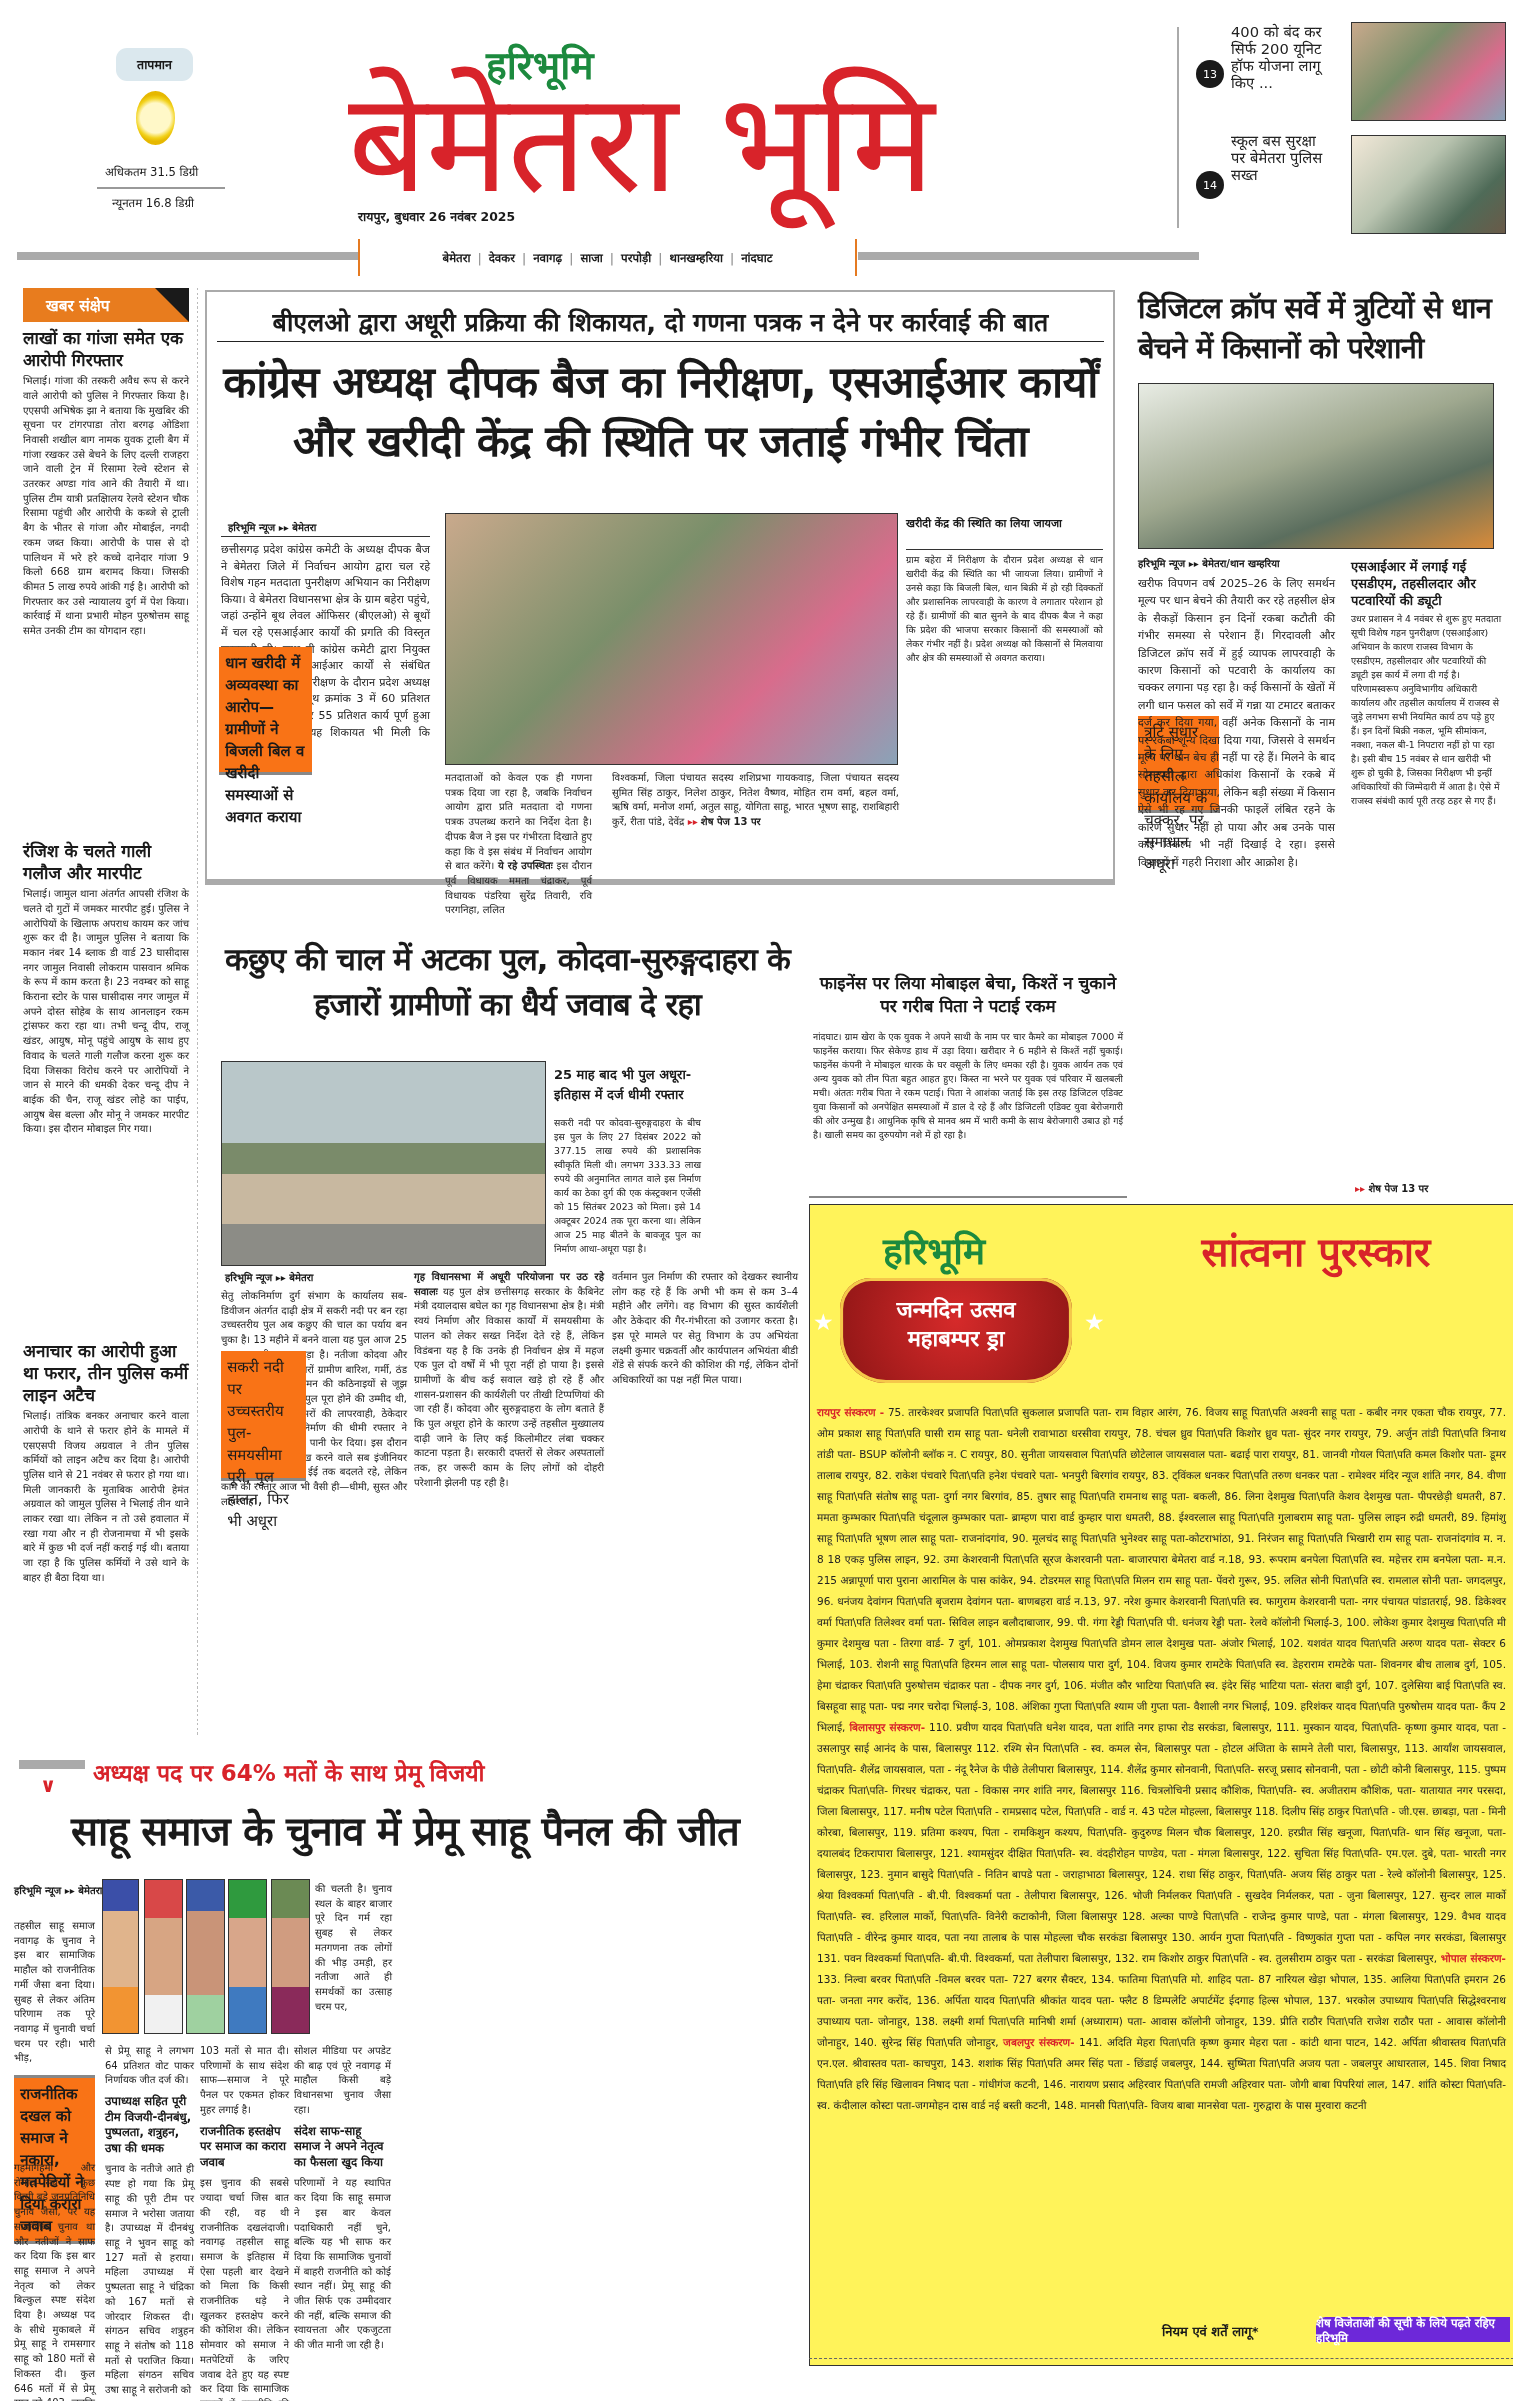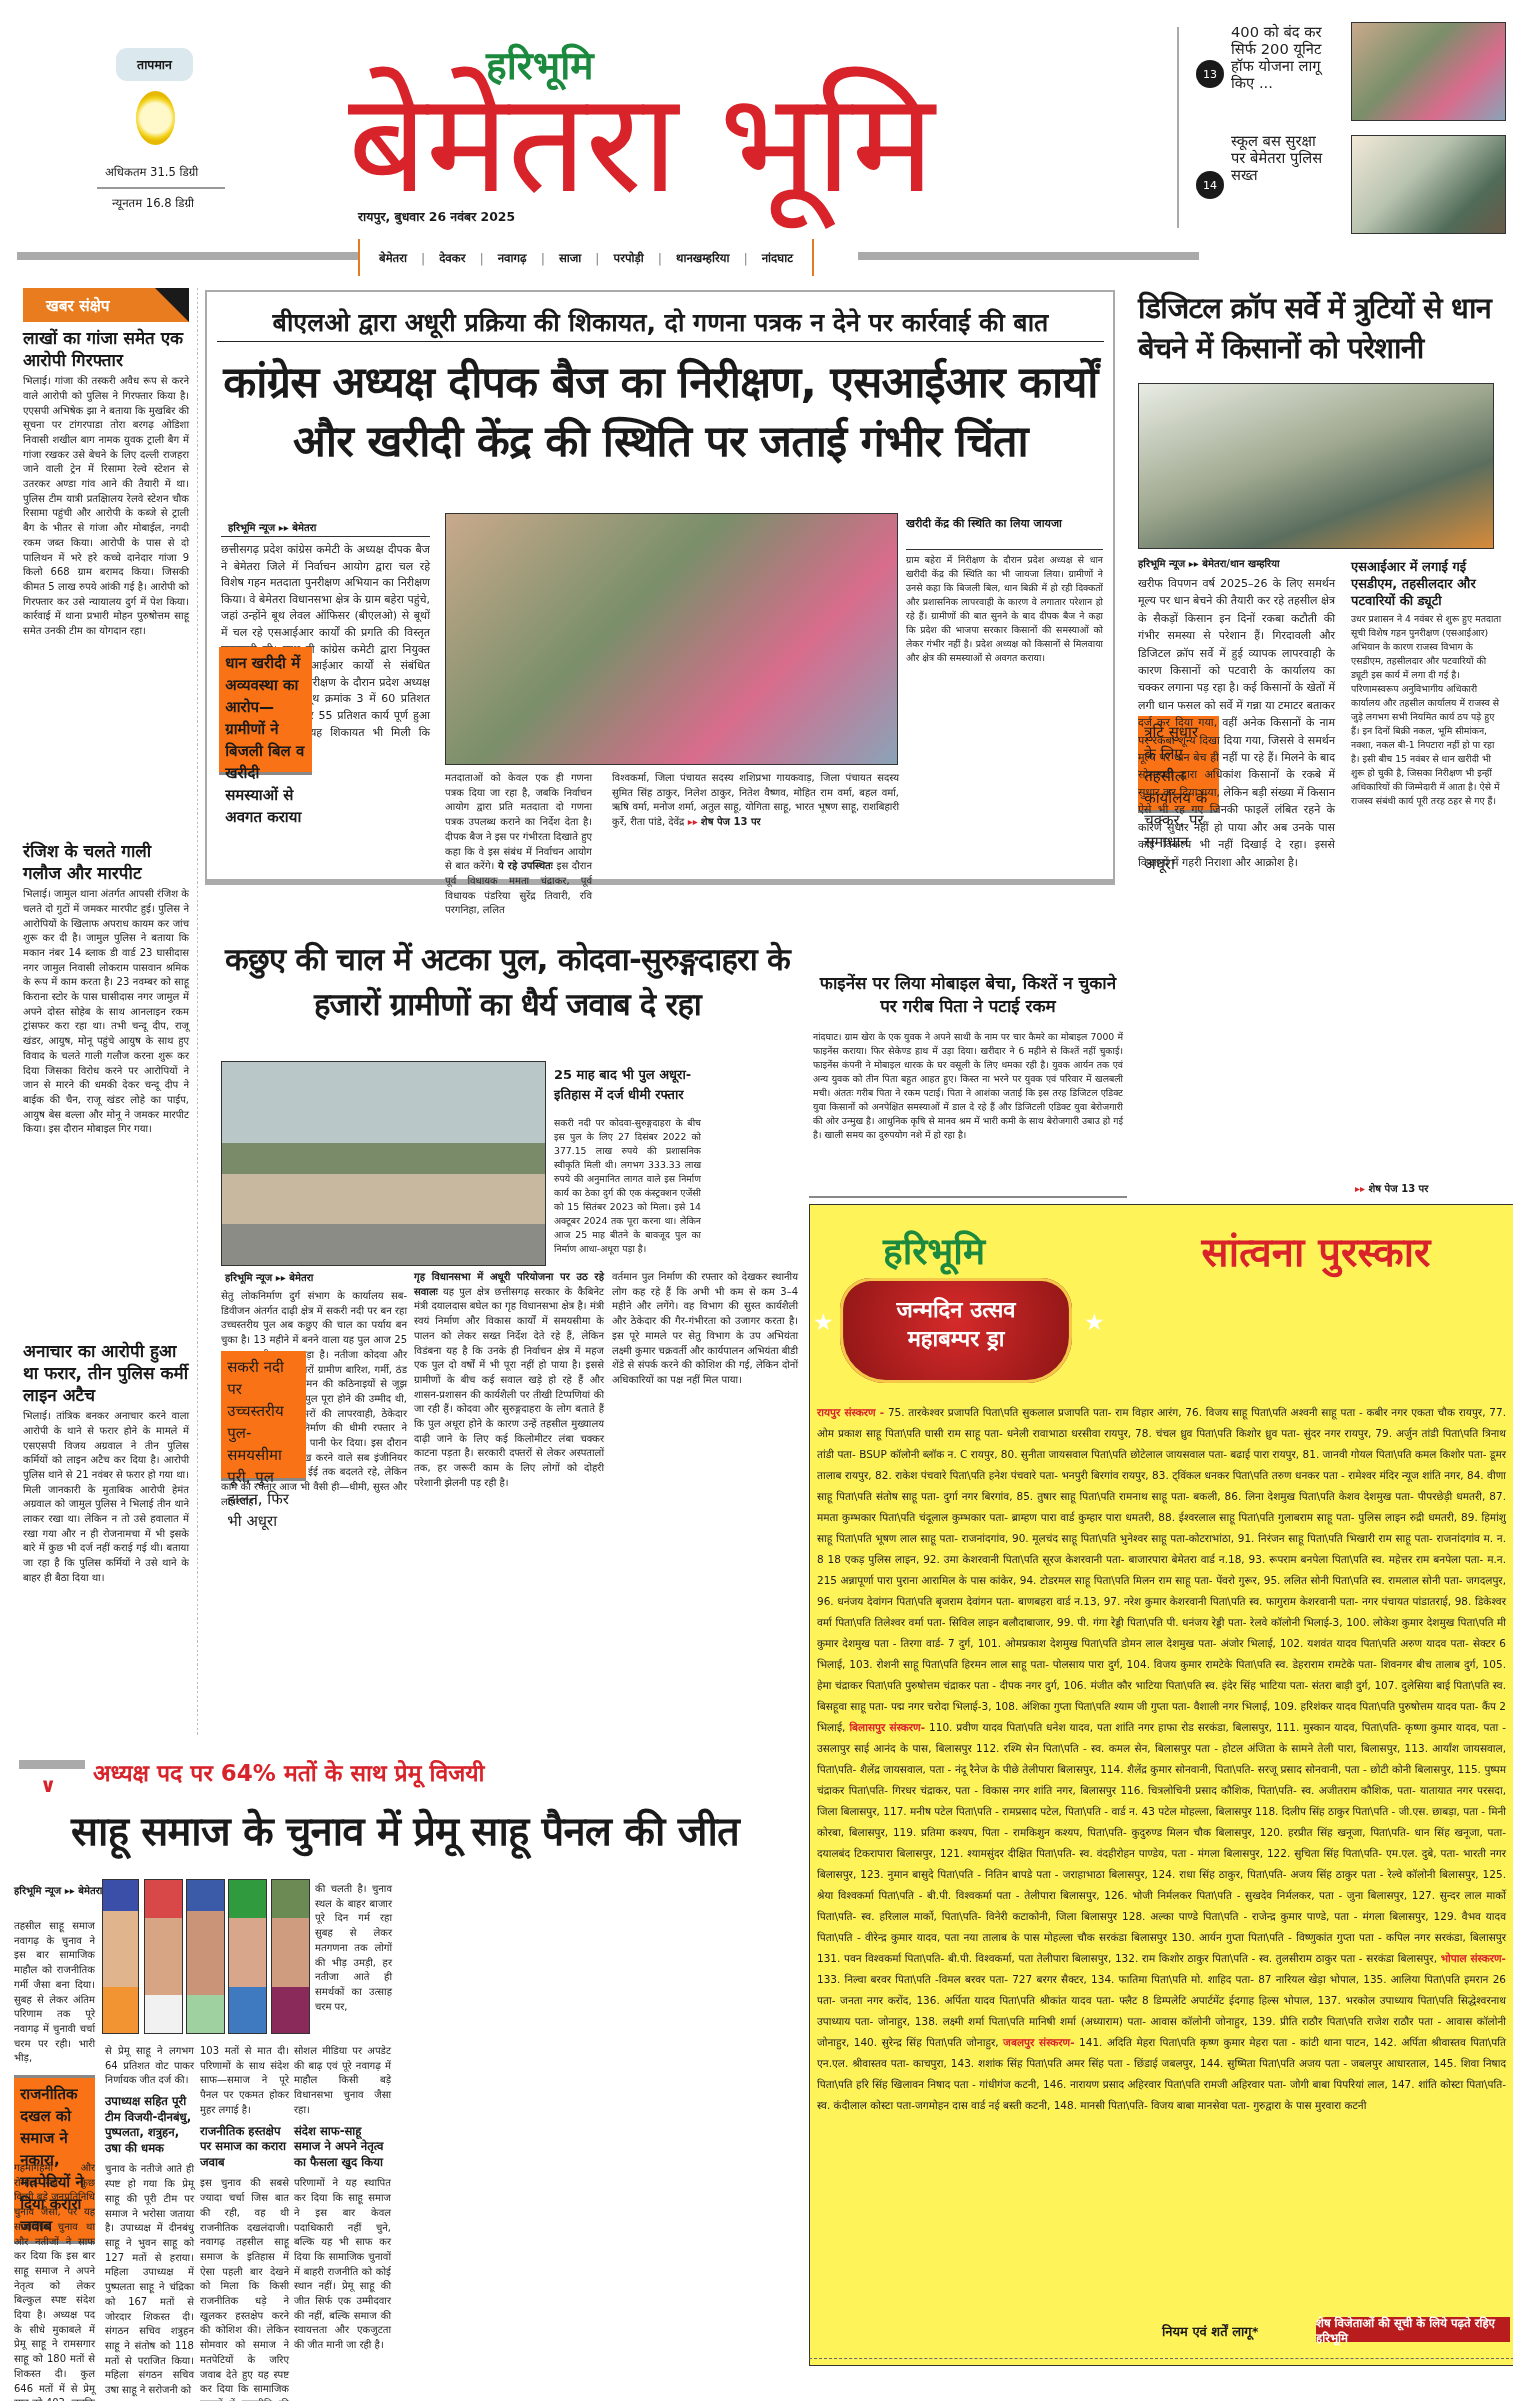--- a/index.html
+++ b/index.html
@@ -9,21 +9,21 @@
 .sm{font-size:9.3px;line-height:14px}
 
 .temp-pill{left:116px;top:48px;width:77px;height:33px;border-radius:11px;background:#dbe8ee;font-weight:bold;font-size:12.4px;display:flex;align-items:center;justify-content:center}
 .sun{left:136px;top:91px;width:39px;height:54px;border-radius:50%;background:radial-gradient(circle,#fff8c8 45%,#f2d21c 60%,#e6b800 70%);}
 .tmax{left:105px;top:164px;font-size:11.6px}
 .tdiv{left:97px;top:187px;width:128px;height:1.5px;background:#999}
 .tmin{left:112px;top:195px;font-size:11.6px}
 .brand-small{left:486px;top:37px;font-size:39px;font-weight:bold;color:#1c8a3e;font-family:"DejaVu Serif",serif}
 .brand-big{left:348px;top:70px;font-size:139px;line-height:147px;color:#d8232a;font-family:"DejaVu Sans",sans-serif;letter-spacing:-1.5px}
 .dateline{left:358px;top:208px;font-size:12.4px;font-weight:bold}
-.towns{left:358px;top:239px;width:456px;height:37px;display:flex;align-items:center;justify-content:center;border-left:2.3px solid #e57a21;border-right:2.3px solid #e57a21;font-weight:bold;font-size:11.6px;gap:14px}
+.towns{left:358px;top:239px;width:499px;height:37px;display:flex;align-items:center;justify-content:center;border-left:2.3px solid #e57a21;border-right:2.3px solid #e57a21;font-weight:bold;font-size:11.6px;gap:7px}
 .towns span.sep{color:#999}
 .band-l{left:17px;top:252px;width:341px;height:7.7px;background:#aaa}
 .band-r{left:858px;top:252px;width:341px;height:7.7px;background:#aaa}
 .teaser-line{left:1177px;top:27px;width:2.3px;height:201px;background:#aaa}
 .badge{width:28px;height:28px;border-radius:50%;background:#1a1a1a;color:#fff;font-size:11px;display:flex;align-items:center;justify-content:center}
 .teaser-text{font-size:14.7px;line-height:17px;color:#222;width:93px}
 .photo{background:linear-gradient(135deg,#c9a98c,#7a8f6a 40%,#d86c8c 70%,#8aa3b8);border:0.8px solid #333}
 .photo2{background:linear-gradient(135deg,#f2e8d8,#b9c4b0 40%,#4f6b58 75%,#6a5a48);border:0.8px solid #333}
 
 .brief-tag{left:23px;top:288px;width:166px;height:34px;background:#e87c1e;color:#fff;font-weight:bold;font-size:15.5px;display:flex;align-items:center;padding-left:23px}
@@ -40,21 +40,21 @@
 .hl2{font-size:39px;line-height:50px;font-weight:bold;letter-spacing:-0.8px}
 .subhl{font-weight:bold;font-size:20px;line-height:25px}
 
 .ad{left:809px;top:1204px;width:705px;height:1162px;background:#fff35a;border:1.5px solid #333}
 .ad-brand{left:883px;top:1224px;font-size:37px;font-weight:bold;color:#1c8a3e;font-family:"DejaVu Serif",serif}
 .ad-badge{left:840px;top:1278px;width:232px;height:105px;border-radius:31px 31px 46px 46px;background:radial-gradient(circle at 50% 40%,#d62a2a,#8c1515);color:#fff;font-weight:bold;font-size:22px;line-height:29px;text-align:center;padding-top:17px;box-shadow:0 0 0 3.1px #f5c84a inset}
 .ad-title{left:1138px;top:1224px;width:356px;text-align:center;color:#d8232a;font-weight:bold;font-size:40px;line-height:57px}
 .ad-list{left:817px;top:1402px;width:689px;font-size:10.5px;line-height:21px;color:#222;text-align:justify}
 .ad-list .ed{color:#d8232a;font-weight:bold}
 .ad-foot-terms{left:1162px;top:2322px;font-weight:bold;font-size:13px}
-.ad-foot-more{left:1316px;top:2317px;width:194px;height:25px;background:#b91c1c;color:#fff;font-weight:bold;font-size:11.6px;border-radius:9.3px 0 0 0;display:flex;align-items:center;justify-content:center}
+.ad-foot-more{left:1316px;top:2317px;width:194px;height:25px;background:#6d28d9;color:#fff;font-weight:bold;font-size:11.6px;border-radius:9.3px 0 0 0;display:flex;align-items:center;justify-content:center}
 .dash{left:809px;top:2358px;width:705px;border-top:1.5px dashed #666}
 .portrait{border:0.8px solid #333}
 </style>
 </head>
 <body>
 
 <div class="abs temp-pill">तापमान</div>
 <div class="abs sun"></div>
 <div class="abs tmax">अधिकतम 31.5 डिग्री</div>
 <div class="abs tdiv"></div>

